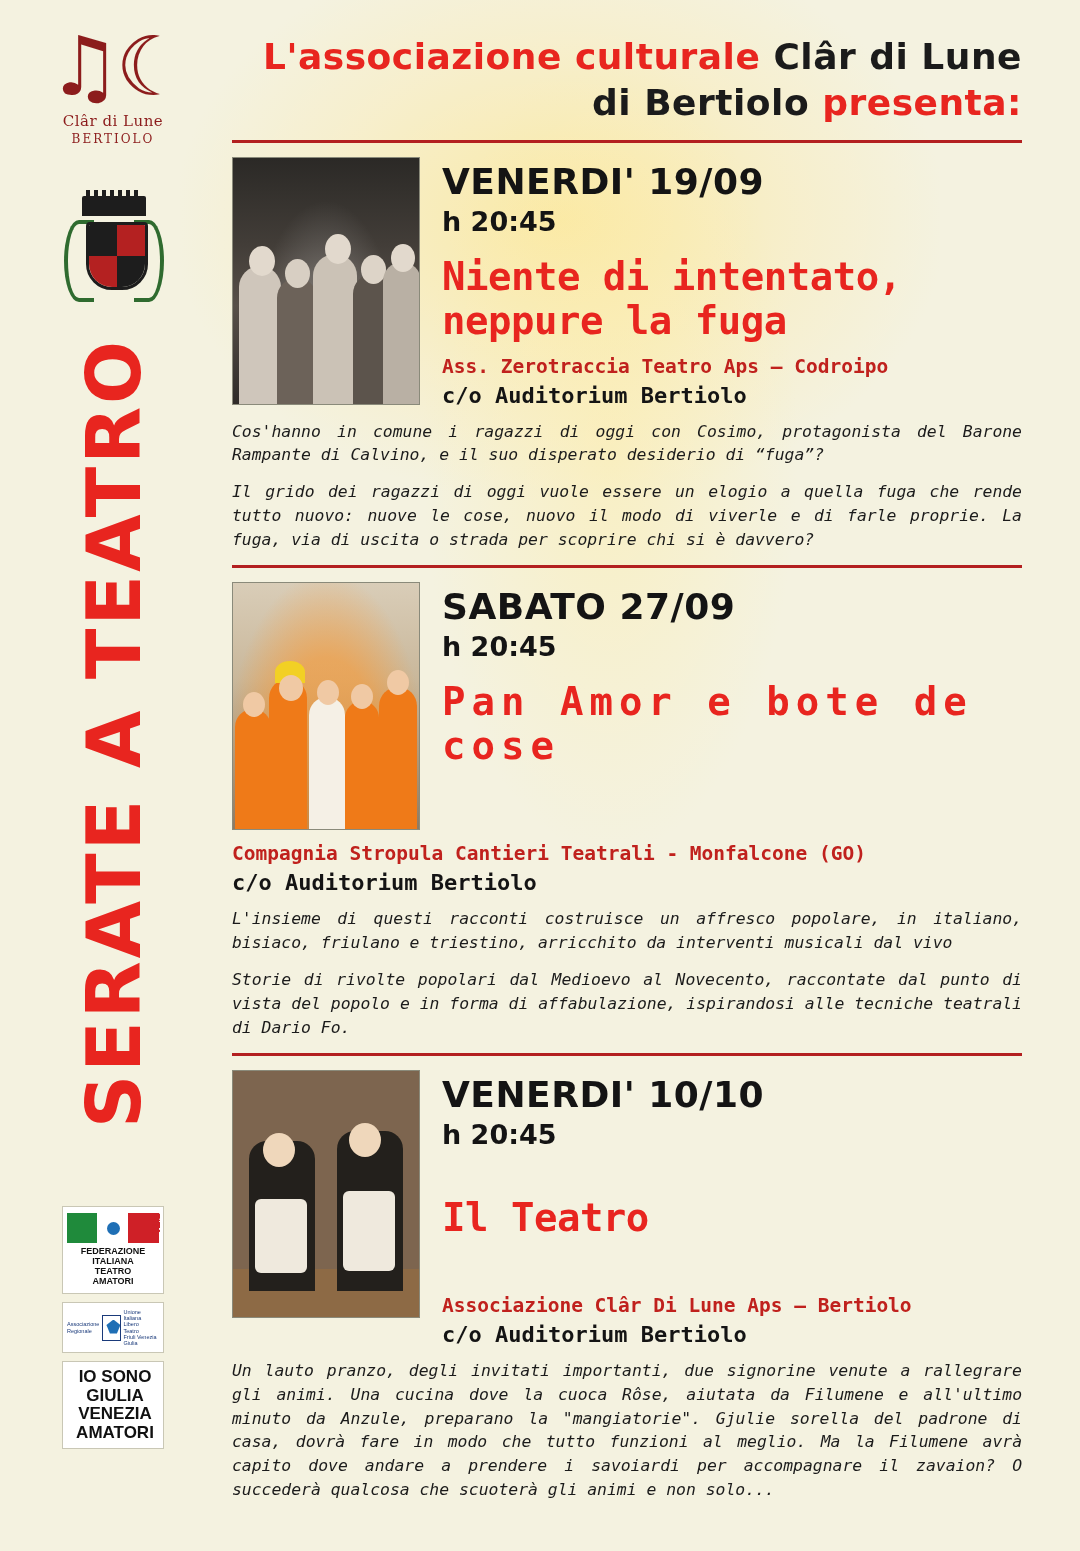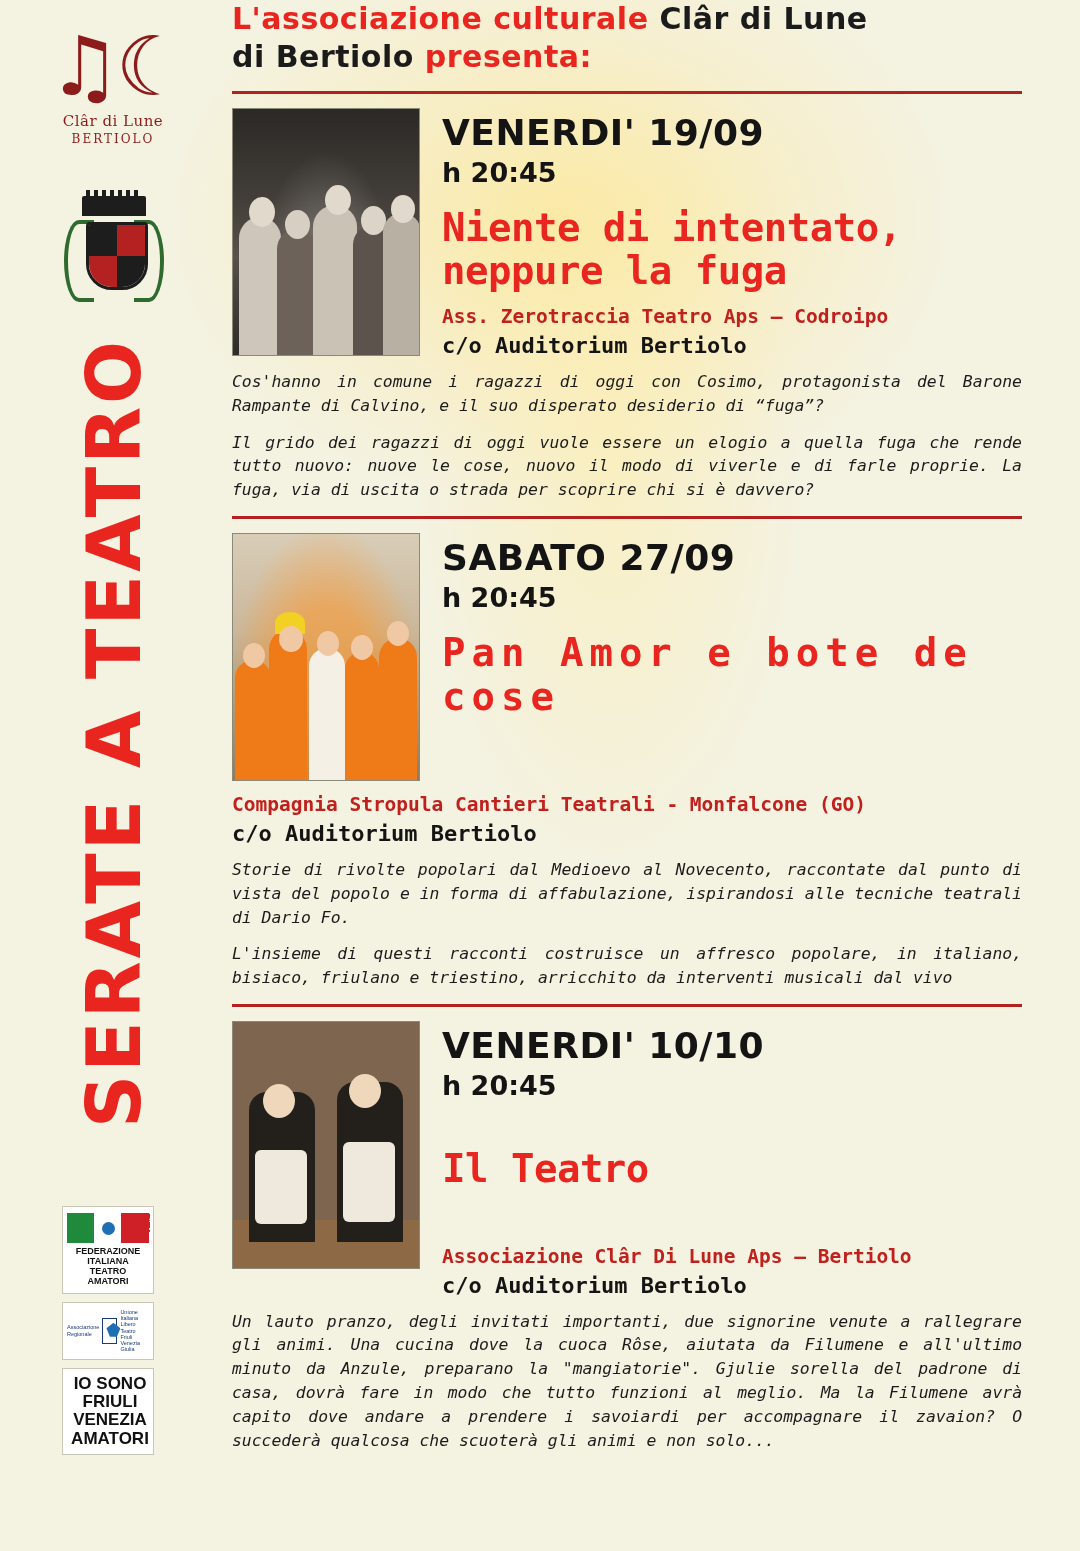--- a/index.html
+++ b/index.html
@@ -133,21 +133,21 @@
   }
 
   
   .sponsors {
     position: absolute;
     left: 62px;
     top: 1206px;
     width: 108px;
   }
   .sp-box {
-    width: 92px;
+    width: 102px;
     background: #ffffff;
     border: 1px solid #c9c7b5;
     margin-bottom: 8px;
     box-sizing: border-box;
     padding: 6px 4px;
     text-align: center;
   }
   .sp-fita .flag {
     height: 30px;
     background: linear-gradient(90deg,#1f8a3b 0 33%,#ffffff 33% 66%,#cf2027 66% 100%);
@@ -217,24 +217,25 @@
   }
 
   
   .main {
     position: absolute;
     left: 232px;
     top: 0;
     width: 790px;
   }
   .headline {
-    text-align: left;
+    padding-top: 34px;
+    text-align: right;
     font-family: "DejaVu Sans", sans-serif;
     font-weight: bold;
-    font-size: 30px;
+    font-size: 36px;
     line-height: 1.28;
     color: #1b1b1b;
     letter-spacing: 0.5px;
   }
   .headline .red { color: #e8251f; }
 
   .rule {
     height: 3px;
     background: #b32020;
     margin: 14px 0 0 0;
@@ -396,21 +397,21 @@
             <div>Italiana</div>
             <div>Libero</div>
             <div>Teatro</div>
             <div>Friuli Venezia Giulia</div>
           </div>
         </div>
       </div>
 
       <div class="sp-box sp-fvg">
         <div class="txt">IO SONO</div>
-        <div class="txt">FRIULI</div>
+        <div class="txt">GIULIA</div>
         <div class="txt">VENEZIA</div>
         <div class="txt">AMATORI</div>
       </div>
     </div>
   </div>
 
   <div class="main">
 
     <div class="headline">
       <div>
@@ -476,22 +477,22 @@
         </div>
         <div class="ev-info">
           <div class="ev-date">SABATO 27/09</div>
           <div class="ev-hour">h 20:45</div>
           <div class="ev-title sp">Pan Amor e bote de cose</div>
         </div>
       </div>
       <div class="ev-company wide">Compagnia Stropula Cantieri Teatrali - Monfalcone (GO)</div>
       <div class="ev-venue wide">c/o Auditorium Bertiolo</div>
       <div class="ev-desc">
+        <p>L'insieme di questi racconti costruisce un affresco popolare, in italiano, bisiaco, friulano e triestino, arricchito da interventi musicali dal vivo</p>
         <p>Storie di rivolte popolari dal Medioevo al Novecento, raccontate dal punto di vista del popolo e in forma di affabulazione, ispirandosi alle tecniche teatrali di Dario Fo.</p>
-        <p>L'insieme di questi racconti costruisce un affresco popolare, in italiano, bisiaco, friulano e triestino, arricchito da interventi musicali dal vivo</p>
       </div>
     </div>
 
     <div class="rule"></div>
 
     <div class="event">
       <div class="event-top">
         <div class="thumb">
           <div class="ph ph3">
             <div class="table"></div>

